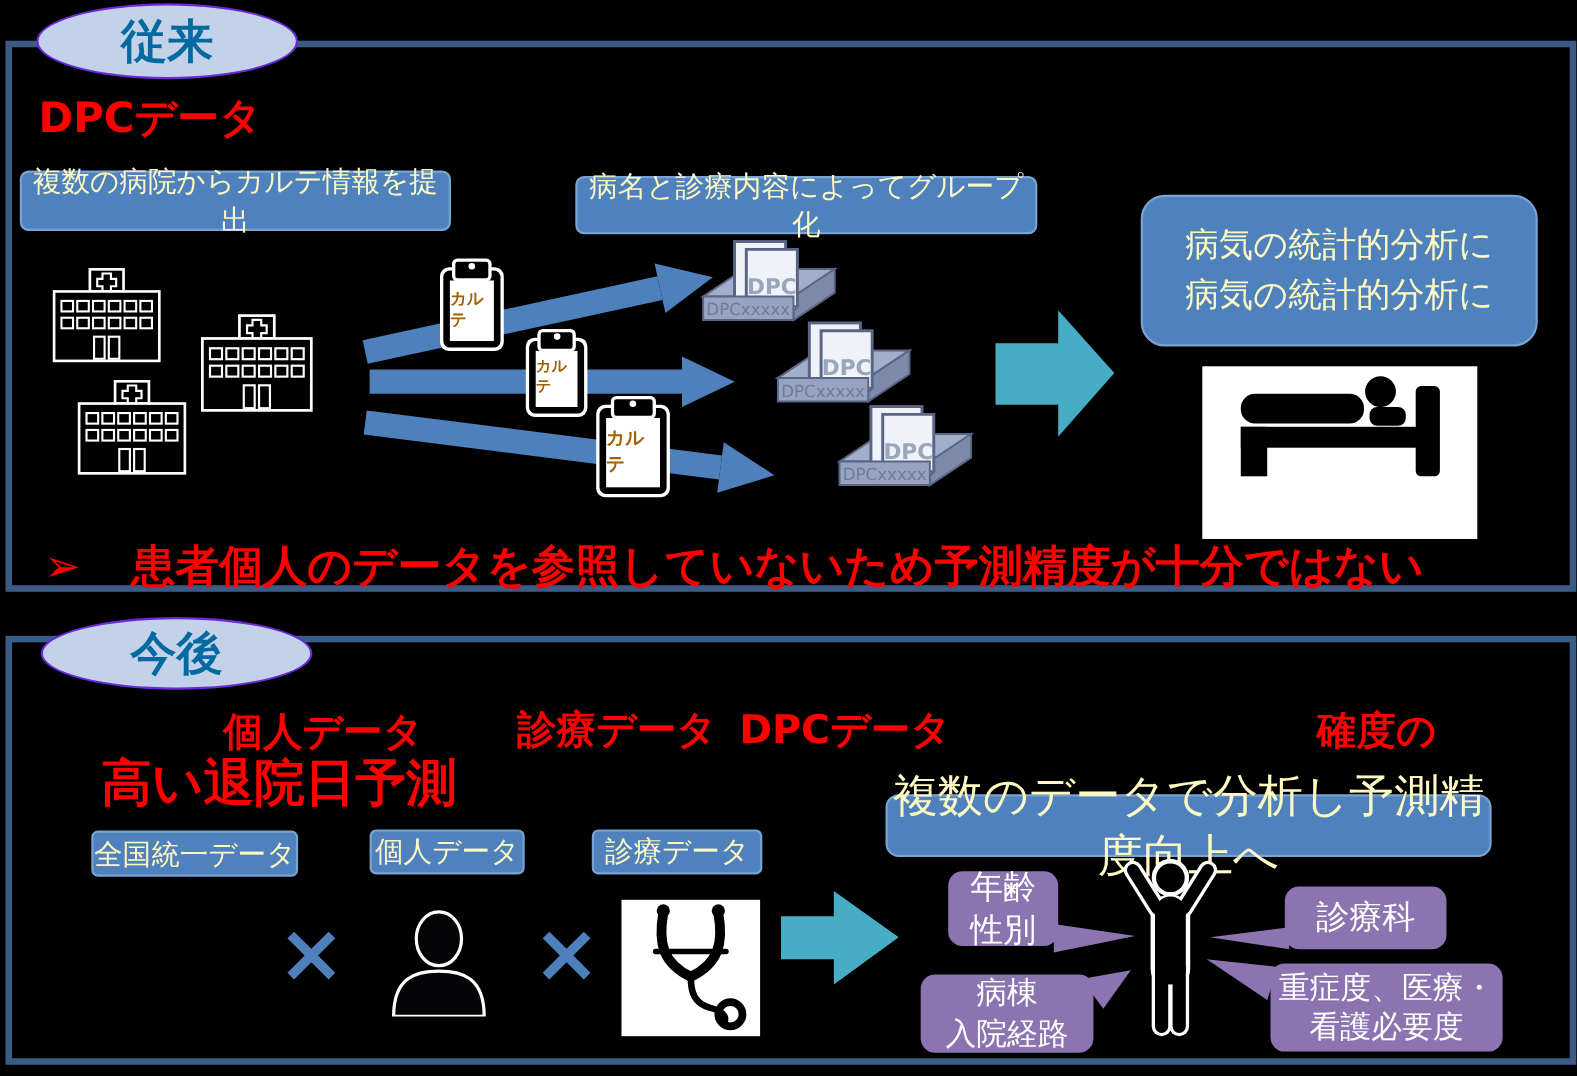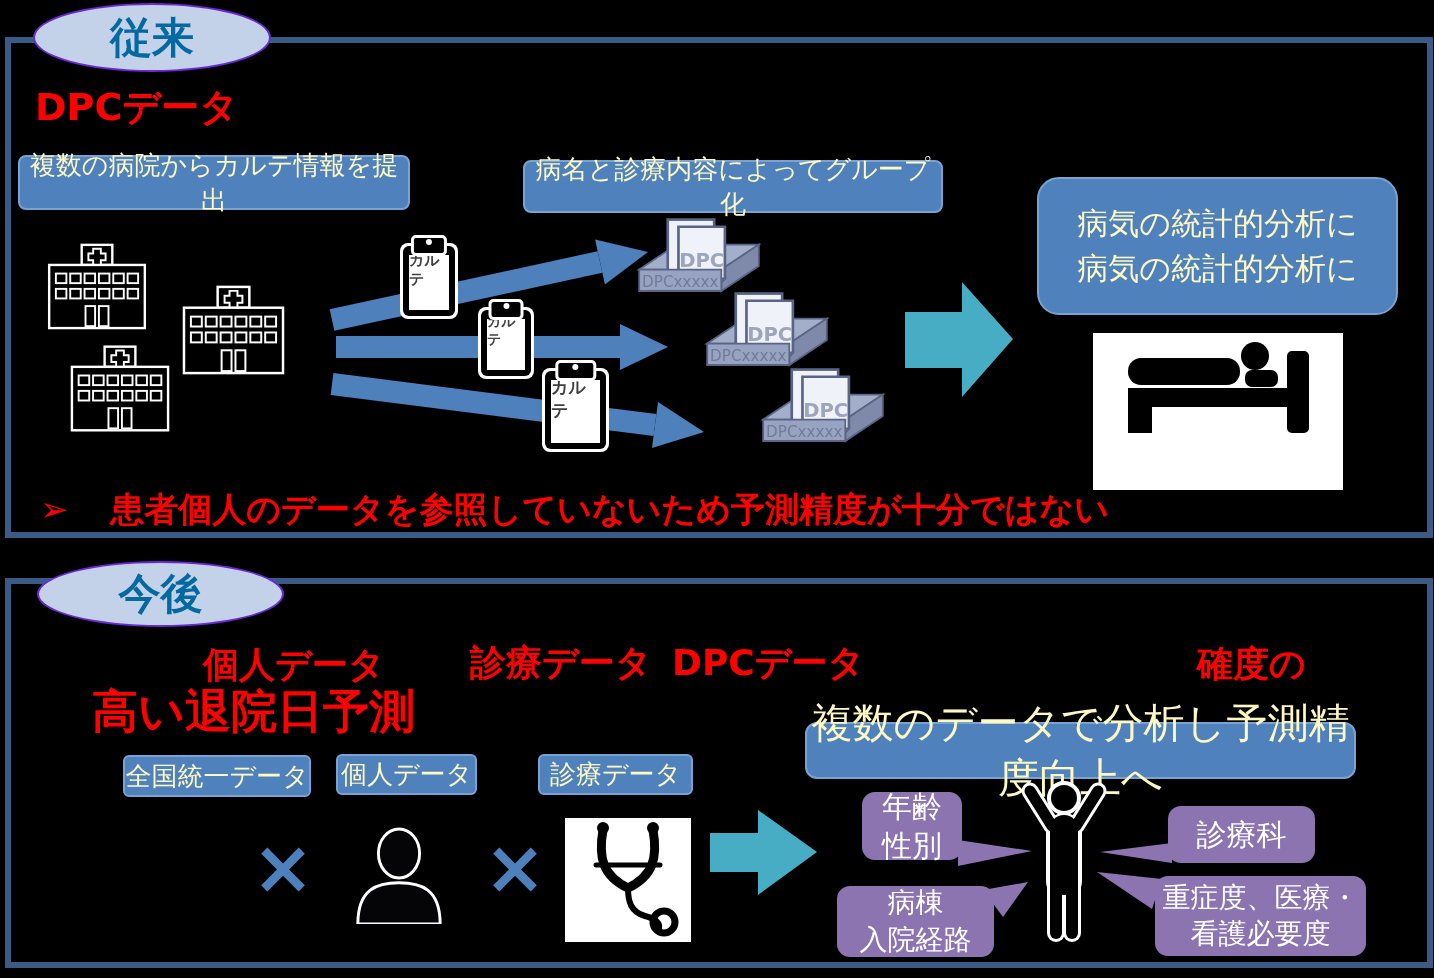--- a/index.html
+++ b/index.html
@@ -17,21 +17,21 @@
            align-items:center;justify-content:center;text-align:center;line-height:1.3;
            box-sizing:border-box;}
   .red{color:#FF0000;font-weight:bold;white-space:nowrap;}
   .xmark{color:#4E80BC;font-weight:bold;font-size:74px;line-height:1;}
   .whitecard{background:#fff;}
   
   .clipboard{background:#fff;border-radius:8px;padding:3px;box-sizing:border-box;}
   .clip-in{position:relative;background:#000;border-radius:6px;width:100%;height:100%;
            padding:9px 6px 6px 6px;box-sizing:border-box;}
   .clip-paper{background:#fff;width:100%;height:100%;display:flex;align-items:flex-end;
-           justify-content:center;font-weight:bold;color:#404040;padding-bottom:21px;box-sizing:border-box;}
+           justify-content:center;font-weight:bold;color:#a16207;padding-bottom:10px;box-sizing:border-box;}
   .clip-tab{position:absolute;top:-11px;left:50%;transform:translateX(-50%);width:58%;height:15px;
            background:#000;border:3px solid #fff;border-radius:5px;z-index:2;}
   .clip-tab:after{content:"";position:absolute;top:1px;left:50%;transform:translateX(-50%);
            width:6px;height:6px;background:#fff;border-radius:50%;}
 </style>
 </head>
 <body>
 
 <div id="canvas">
 
@@ -194,37 +194,37 @@
         <rect x="35" y="25" width="112" height="27" rx="13"></rect>
         <circle cx="162" cy="23" r="14"></circle>
         <rect x="152" y="37" width="33" height="17" rx="7"></rect>
         <rect x="35" y="55" width="180" height="19"></rect>
         <rect x="35" y="55" width="24" height="45"></rect>
         <rect x="194" y="18" width="22" height="82" rx="5"></rect>
       </g>
     </svg>
   </div>
 
-  <div class="abs red" style="left:40px;top:487px;font-size:34px;">
+  <div class="abs red" style="left:40px;top:487px;font-size:40px;">
     <span>➢</span>
     <span style="display:inline-block;width:18px;"></span>
     <span>患者個人のデータを参照していないため予測精度が十分ではない</span>
   </div>
 
   <div class="abs ellipse" style="left:37px;top:561px;width:243px;height:62px;">
     <span>今後</span>
   </div>
 
   <div class="abs red" style="left:203px;top:641px;font-size:36px;">個人データ</div>
   <div class="abs red" style="left:470px;top:639px;font-size:36px;">診療データ</div>
   <div class="abs red" style="left:672px;top:639px;font-size:36px;">DPCデータ</div>
   <div class="abs red" style="left:1197px;top:640px;font-size:36px;">確度の</div>
   <div class="abs red" style="left:92px;top:681px;font-size:46px;">高い退院日予測</div>
 
-  <div class="abs bluebox" style="left:83px;top:755px;width:188px;height:42px;font-size:26px;border-radius:6px;margin-left:40px;">
+  <div class="abs bluebox" style="left:83px;top:755px;width:188px;height:42px;font-size:26px;border-radius:6px;">
     <span>全国統一データ</span>
   </div>
   <div class="abs bluebox" style="left:336px;top:754px;width:141px;height:41px;font-size:26px;border-radius:6px;">
     <span>個人データ</span>
   </div>
   <div class="abs bluebox" style="left:538px;top:754px;width:155px;height:41px;font-size:26px;border-radius:6px;">
     <span>診療データ</span>
   </div>
 
   <div class="abs xmark" style="left:252px;top:830px;">×</div>

